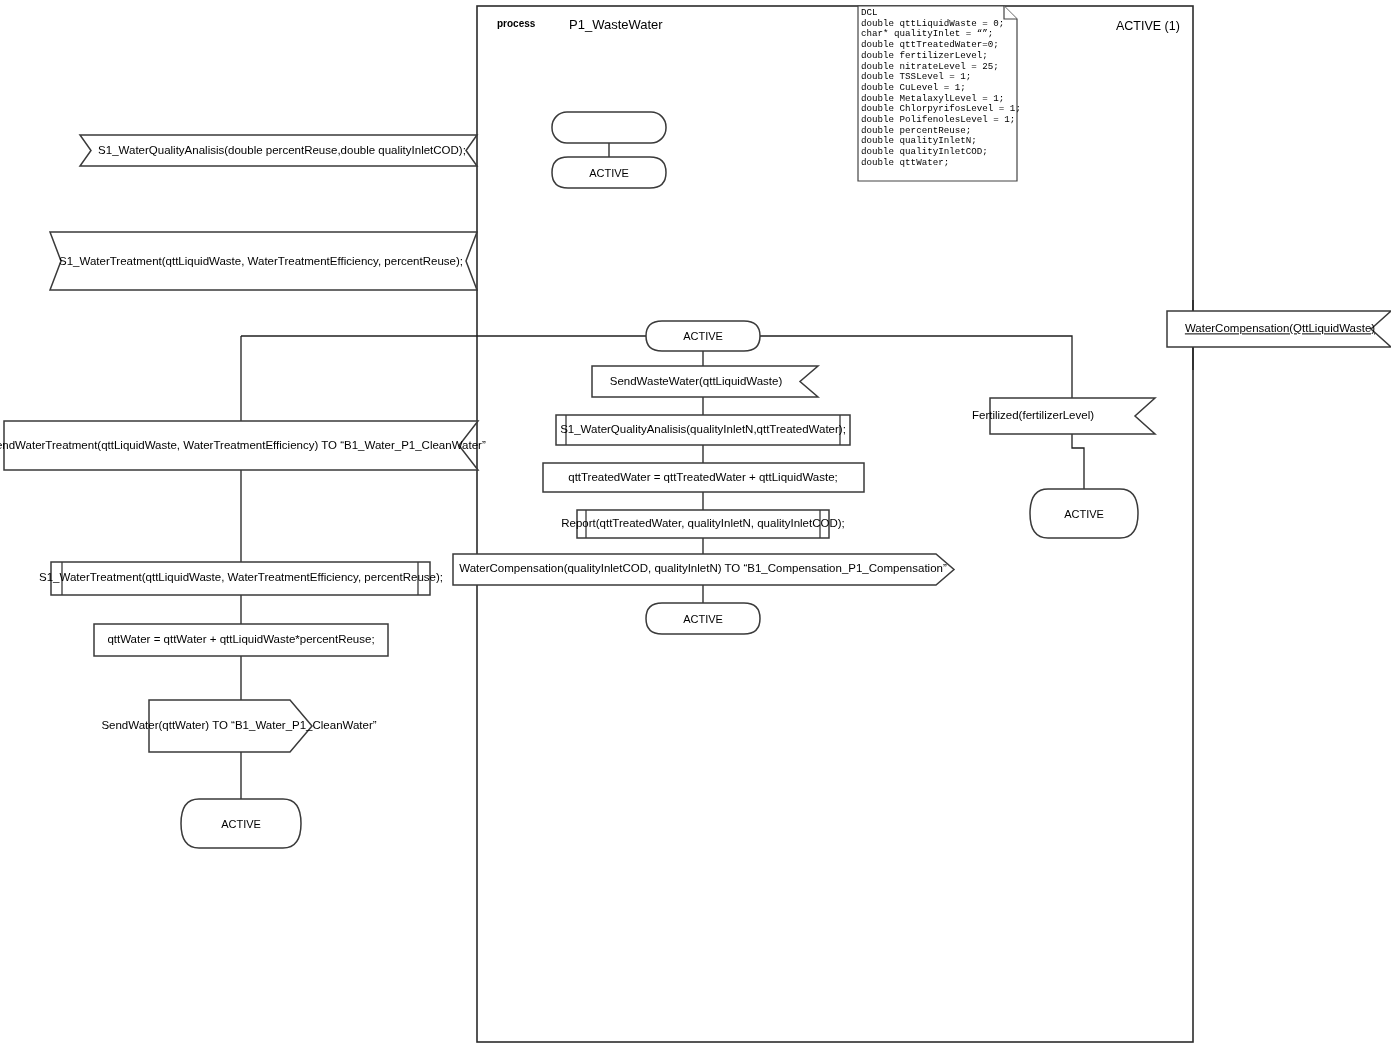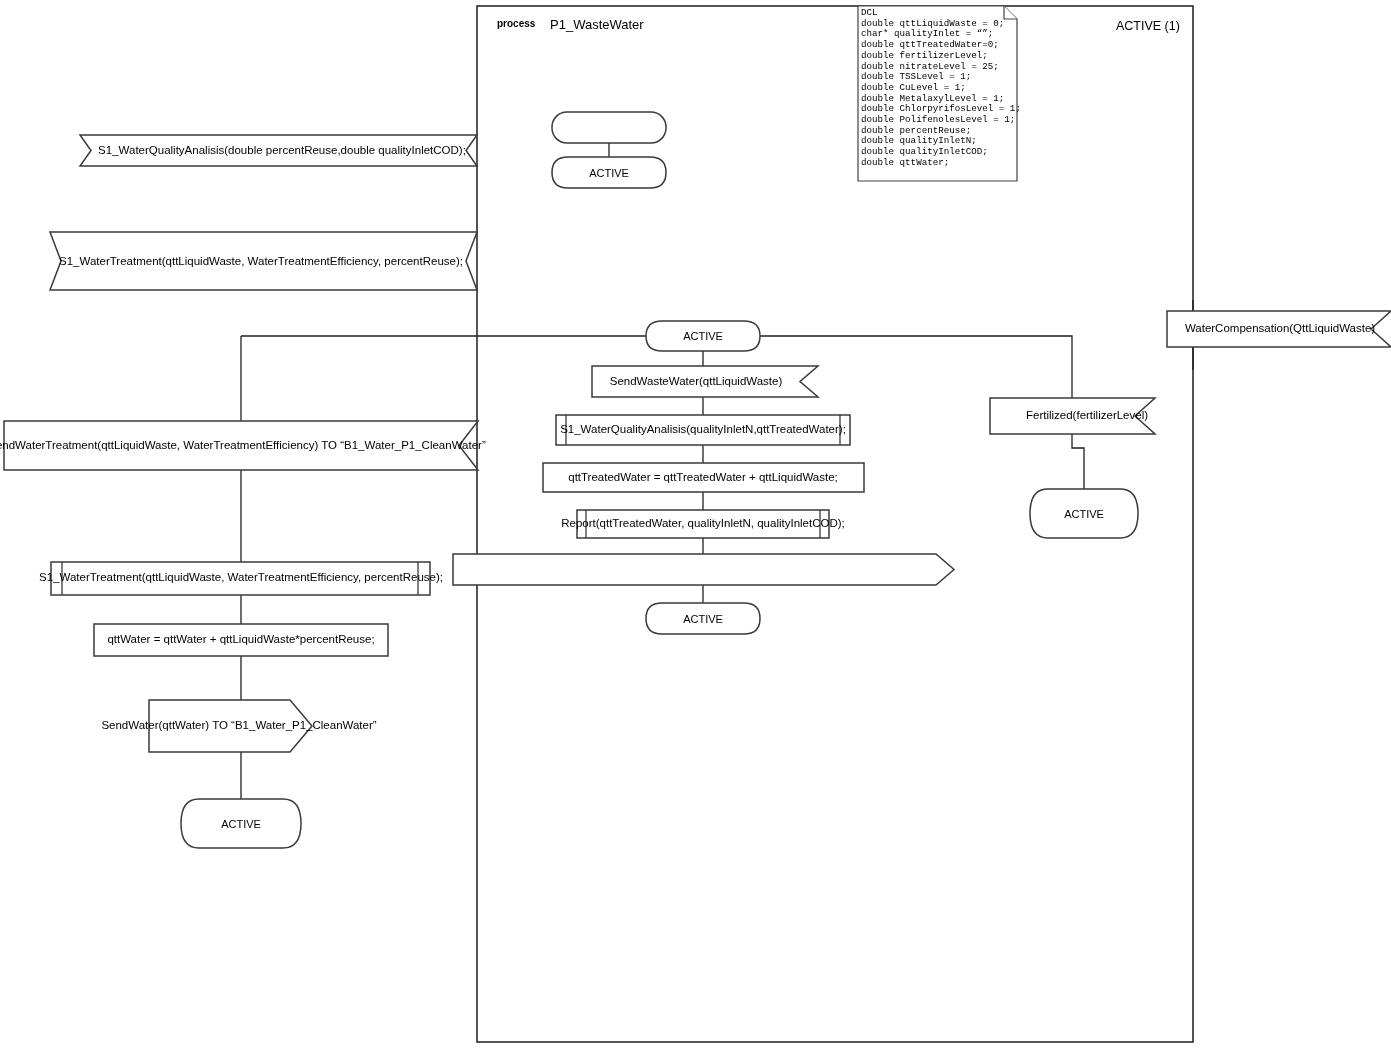--- a/index.html
+++ b/index.html
@@ -172,21 +172,21 @@
 
     <path class="shape" d="M 990 398 L 1155 398 L 1135 416 L 1155 434 L 990 434 Z"></path>
 
     <path class="shape" d="M 1048 489 L 1120 489 Q 1138 489 1138 513.5 Q 1138 538 1120 538 L 1048 538 Q 1030 538 1030 513.5 Q 1030 489 1048 489 Z"></path>
 
     <path class="shape" d="M 1167 311 L 1391 311 L 1371 329 L 1391 347 L 1167 347 Z"></path>
 
   </svg>
 
   <div class="lbl hdr-kw" style="left:497px; top:18px;">process</div>
-  <div class="lbl hdr-nm" style="left:550px; top:18px;">P1_WasteWater</div>
+  <div class="lbl hdr-nm" style="left:569px; top:18px;">P1_WasteWater</div>
   <div class="lbl corner" style="left:1116px; top:19px;">ACTIVE  (1)</div>
 
   <div class="dcl-text">DCL
 double qttLiquidWaste = 0;
 char* qualityInlet = “”;
 double qttTreatedWater=0;
 double fertilizerLevel;
 double nitrateLevel = 25;
 double TSSLevel = 1;
 double CuLevel = 1;
@@ -209,38 +209,39 @@
   <div class="lbl ctr state" style="left:703px; top:336px;">ACTIVE</div>
 
   <div class="lbl ctr" style="left:696px; top:382px;">SendWasteWater(qttLiquidWaste)</div>
 
   <div class="lbl ctr" style="left:703px; top:430px;">S1_WaterQualityAnalisis(qualityInletN,qttTreatedWater);</div>
 
   <div class="lbl ctr" style="left:703px; top:478px;">qttTreatedWater = qttTreatedWater + qttLiquidWaste;</div>
 
   <div class="lbl ctr" style="left:703px; top:524px;">Report(qttTreatedWater, qualityInletN, qualityInletCOD);</div>
 
+  <div class="lbl ctr" style="left:703px; top:569px;">WaterCompensation(qualityInletCOD, qualityInletN) TO “B1_Compensation_P1_Compensation”</div>
 
   <div class="lbl ctr state" style="left:703px; top:619px;">ACTIVE</div>
 
   <div class="lbl ctr" style="left:237px; top:446px;">SendWaterTreatment(qttLiquidWaste, WaterTreatmentEfficiency) TO “B1_Water_P1_CleanWater”</div>
 
   <div class="lbl ctr" style="left:241px; top:578px;">S1_WaterTreatment(qttLiquidWaste, WaterTreatmentEfficiency, percentReuse);</div>
 
   <div class="lbl ctr" style="left:241px; top:640px;">qttWater = qttWater + qttLiquidWaste*percentReuse;</div>
 
   <div class="lbl ctr" style="left:239px; top:726px;">SendWater(qttWater) TO “B1_Water_P1_CleanWater”</div>
 
   <div class="lbl ctr state" style="left:241px; top:824px;">ACTIVE</div>
 
-  <div class="lbl ctr" style="left:1075px; top:416px;padding-left:24px;">Fertilized(fertilizerLevel)</div>
+  <div class="lbl ctr" style="left:1021px; top:416px;padding-left:24px;">Fertilized(fertilizerLevel)</div>
 
   <div class="lbl ctr state" style="left:1084px; top:514px;">ACTIVE</div>
 
-  <div class="lbl ctr" style="left:1280px; top:329px;">WaterCompensation(QttLiquidWaste)</div>
+  <div class="lbl ctr" style="left:1280px; top:329px;text-decoration:underline;">WaterCompensation(QttLiquidWaste)</div>
 
   <div class="hit" style="left:552px; top:112px; width:114px; height:31px;"></div>
   <div class="hit" style="left:552px; top:157px; width:114px; height:31px;"></div>
   <div class="hit" style="left:80px; top:135px; width:397px; height:31px;"></div>
   <div class="hit" style="left:50px; top:232px; width:427px; height:58px;"></div>
   <div class="hit" style="left:646px; top:321px; width:114px; height:30px;"></div>
   <div class="hit" style="left:592px; top:366px; width:226px; height:31px;"></div>
   <div class="hit" style="left:556px; top:415px; width:294px; height:30px;"></div>
   <div class="hit" style="left:543px; top:463px; width:321px; height:29px;"></div>
   <div class="hit" style="left:577px; top:510px; width:252px; height:28px;"></div>

